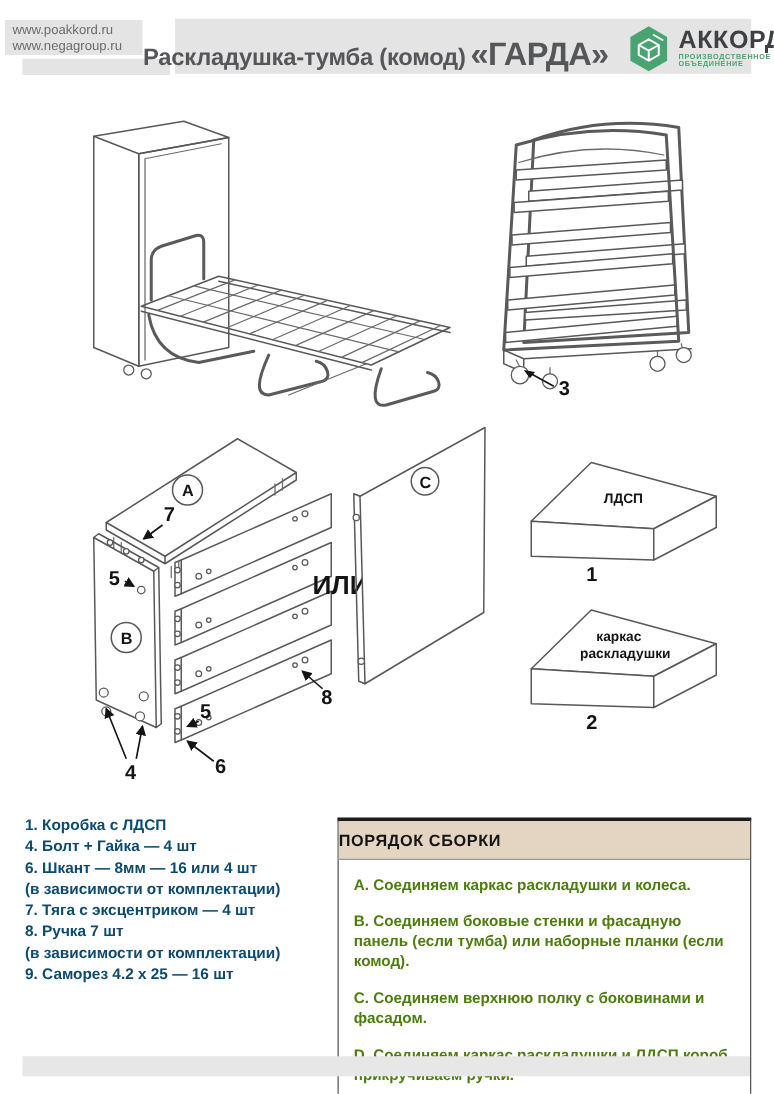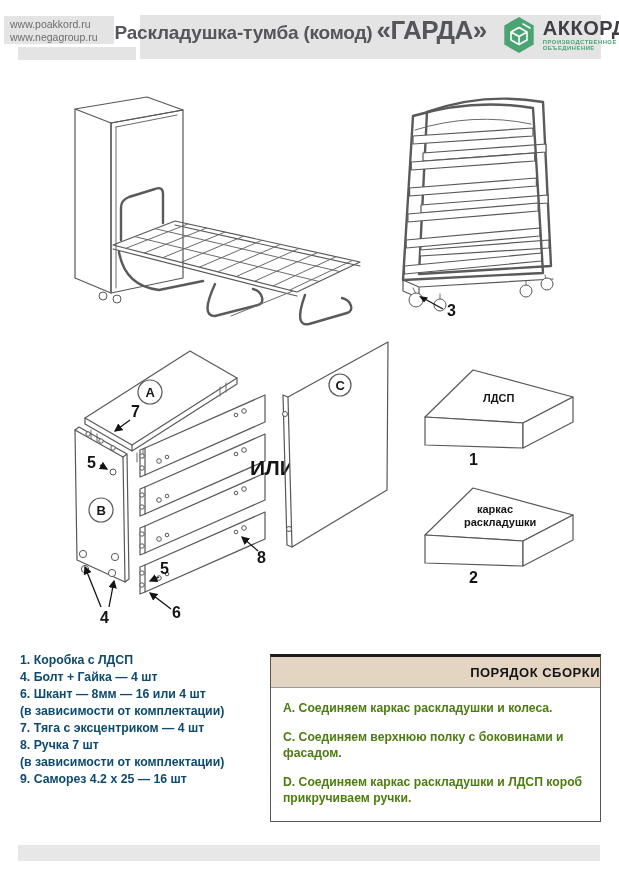--- a/index.html
+++ b/index.html
@@ -6,21 +6,21 @@
   body{
     width:619px;height:875px;position:relative;background:#ffffff;
     font-family:"Liberation Sans",sans-serif;overflow:hidden;
   }
   .graybox{background:#e4e4e4;position:absolute;}
   .url-box{left:4px;top:16px;width:110px;height:28px;padding:2px 0 0 6px;box-sizing:border-box;}
   .url-box div{font-size:10.5px;color:#6b6c6e;line-height:12.5px;}
   .url-strip{left:18px;top:47px;width:118px;height:13px;}
   .title-bar{
     left:140px;top:15px;width:461px;height:44px;
-    display:flex;align-items:flex-start;justify-content:center;gap:14px;
+    display:flex;align-items:flex-end;justify-content:center;gap:14px;
   }
   .title-text{white-space:nowrap;color:#55565a;font-weight:bold;}
   .title-regular{font-size:19px;letter-spacing:-0.2px;}
   .title-name{font-size:26px;letter-spacing:-0.5px;margin-left:4px;}
   .logo{display:flex;align-items:center;gap:6px;}
   .logo-texts{display:flex;flex-direction:column;line-height:1;}
   .logo-name{font-size:20px;font-weight:bold;color:#3f4043;letter-spacing:0.5px;}
   .logo-sub{font-size:5.8px;font-weight:bold;color:#4aa472;letter-spacing:0.55px;text-transform:uppercase;margin-top:2px;align-self:flex-end;}
   svg{position:absolute;overflow:visible;}
   svg .ln{fill:none;stroke:#585858;stroke-width:1.2;stroke-linejoin:round;stroke-linecap:round;}
@@ -36,21 +36,21 @@
   .parts-list{
     position:absolute;left:20px;top:652px;width:250px;
     font-size:12.3px;font-weight:bold;color:#0c4a6e;line-height:1.38;
   }
   .assembly-box{
     position:absolute;left:270px;top:654px;width:331px;box-sizing:border-box;
     border:1.5px solid #565656;border-top:3px solid #1c1c1c;background:#ffffff;
   }
   .assembly-header{
     background:#e3d5c2;border-bottom:1px solid #9a9a9a;
-    text-align:right;font-size:13px;font-weight:bold;color:#141414;
+    text-align:left;font-size:13px;font-weight:bold;color:#141414;
     letter-spacing:0.5px;padding:8px 0 7px 0;
   }
   .assembly-body{padding:12px 12px 2px 12px;}
   .assembly-step{font-size:12.2px;font-weight:bold;color:#4d7c0f;line-height:1.32;margin-bottom:13px;}
   .footer-bar{left:18px;top:845px;width:582px;height:16px;background:#e7e7e7;position:absolute;}
 </style>
 </head>
 <body>
 
 <div class="graybox url-box">
@@ -258,18 +258,19 @@
   <div>7. Тяга с эксцентриком — 4 шт</div>
   <div>8. Ручка 7 шт</div>
   <div>(в зависимости от комплектации)</div>
   <div>9. Саморез 4.2 х 25  — 16 шт</div>
 </div>
 
 <div class="assembly-box">
   <div class="assembly-header">ПОРЯДОК СБОРКИ</div>
   <div class="assembly-body">
     <div class="assembly-step">A. Соединяем каркас раскладушки и колеса.</div>
+    <div class="assembly-step">B. Соединяем боковые стенки и фасадную панель (если тумба) или наборные планки (если комод).</div>
     <div class="assembly-step">C. Соединяем верхнюю полку с боковинами и фасадом.</div>
     <div class="assembly-step">D. Соединяем каркас раскладушки и ЛДСП короб прикручиваем ручки.</div>
   </div>
 </div>
 
 <div class="footer-bar"></div>
 
 </body></html>

